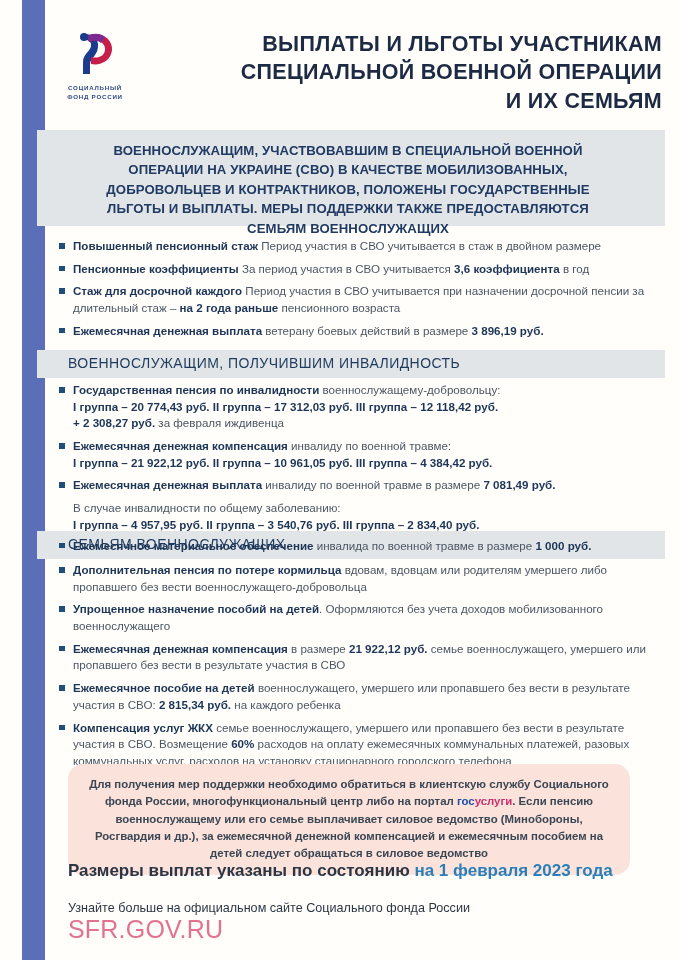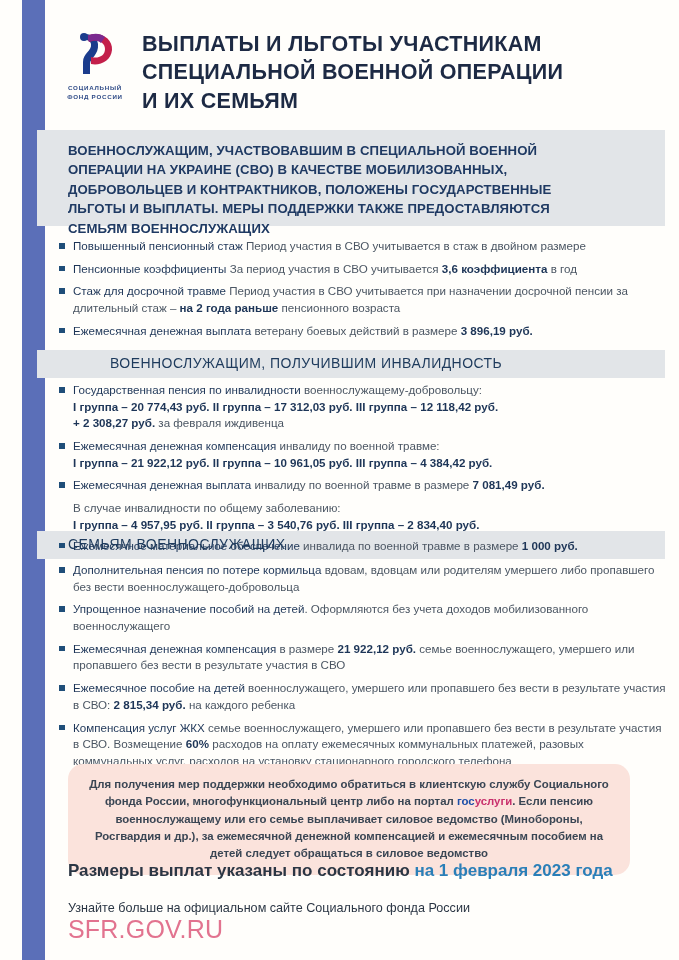--- a/index.html
+++ b/index.html
@@ -61,20 +61,21 @@
     position: absolute;
     left: 142px;
     top: 30px;
     width: 520px;
     font-size: 21.5px;
     line-height: 1.32;
     letter-spacing: 0.3px;
     color: #1d2a44;
     font-weight: 600;
     white-space: pre-line;
+    text-align: right;
   }
 
   
   .band {
     position: absolute;
     left: 37px;
     width: 628px;
     background: #e2e5e8;
     z-index: 2;
   }
@@ -87,32 +88,33 @@
     left: 68px;
     top: 141px;
     width: 560px;
     font-size: 13.2px;
     line-height: 1.47;
     font-weight: bold;
     color: #1f3a63;
     letter-spacing: 0.1px;
     z-index: 4;
     white-space: pre-line;
+    text-align: center;
   }
 
   .section-head {
     position: absolute;
     left: 68px;
     font-size: 14px;
     letter-spacing: 0.45px;
     color: #1d3a5c;
     font-weight: 500;
     z-index: 4;
   }
-  .section-head.sh2 { top: 355px; margin-left: 42px; }
+  .section-head.sh2 { top: 355px; }
   .section-head.sh3 { top: 536px; }
 
   
   .list {
     position: absolute;
     left: 58px;
     width: 608px;
     z-index: 4;
   }
   .list-1 { top: 238px; }
@@ -132,21 +134,21 @@
     position: absolute;
     left: 1px;
     top: 5px;
     width: 5.5px;
     height: 5.5px;
     background: #1f4e79;
   }
   .li.no-marker { padding-left: 15px; margin-bottom: 4px; }
   .li.no-marker::before { display: none; }
 
-  .li b, .b { font-weight: normal; color: #1d3557; }
+  .li b, .b { font-weight: bold; color: #1d3557; }
   .li .num { font-weight: bold; color: #1d3557; white-space: nowrap; }
 
   
   .notice {
     position: absolute;
     left: 68px;
     top: 764px;
     width: 562px;
     padding: 12px 20px;
     box-sizing: border-box;
@@ -227,21 +229,21 @@
 СЕМЬЯМ ВОЕННОСЛУЖАЩИХ</div>
 
   <div class="list list-1">
     <div class="li">
       <b>Повышенный пенсионный стаж</b><span> Период участия в СВО учитывается в стаж в двойном размере</span>
     </div>
     <div class="li">
       <b>Пенсионные коэффициенты</b><span> За период участия в СВО учитывается </span><span class="num">3,6 коэффициента</span><span> в год</span>
     </div>
     <div class="li">
-      <b>Стаж для досрочной травме</b><span> Период участия в СВО учитывается при назначении досрочной пенсии за длительный стаж – </span><span class="num">на 2 года раньше</span><span> пенсионного возраста</span>
+      <b>Стаж для досрочной каждого</b><span> Период участия в СВО учитывается при назначении досрочной пенсии за длительный стаж – </span><span class="num">на 2 года раньше</span><span> пенсионного возраста</span>
     </div>
     <div class="li">
       <b>Ежемесячная денежная выплата</b><span> ветерану боевых действий в размере </span><span class="num">3 896,19 руб.</span><span></span>
     </div>
   </div>
 
   <div class="band band-h2"></div>
   <div class="section-head sh2">ВОЕННОСЛУЖАЩИМ, ПОЛУЧИВШИМ ИНВАЛИДНОСТЬ</div>
 
   <div class="list list-2">

